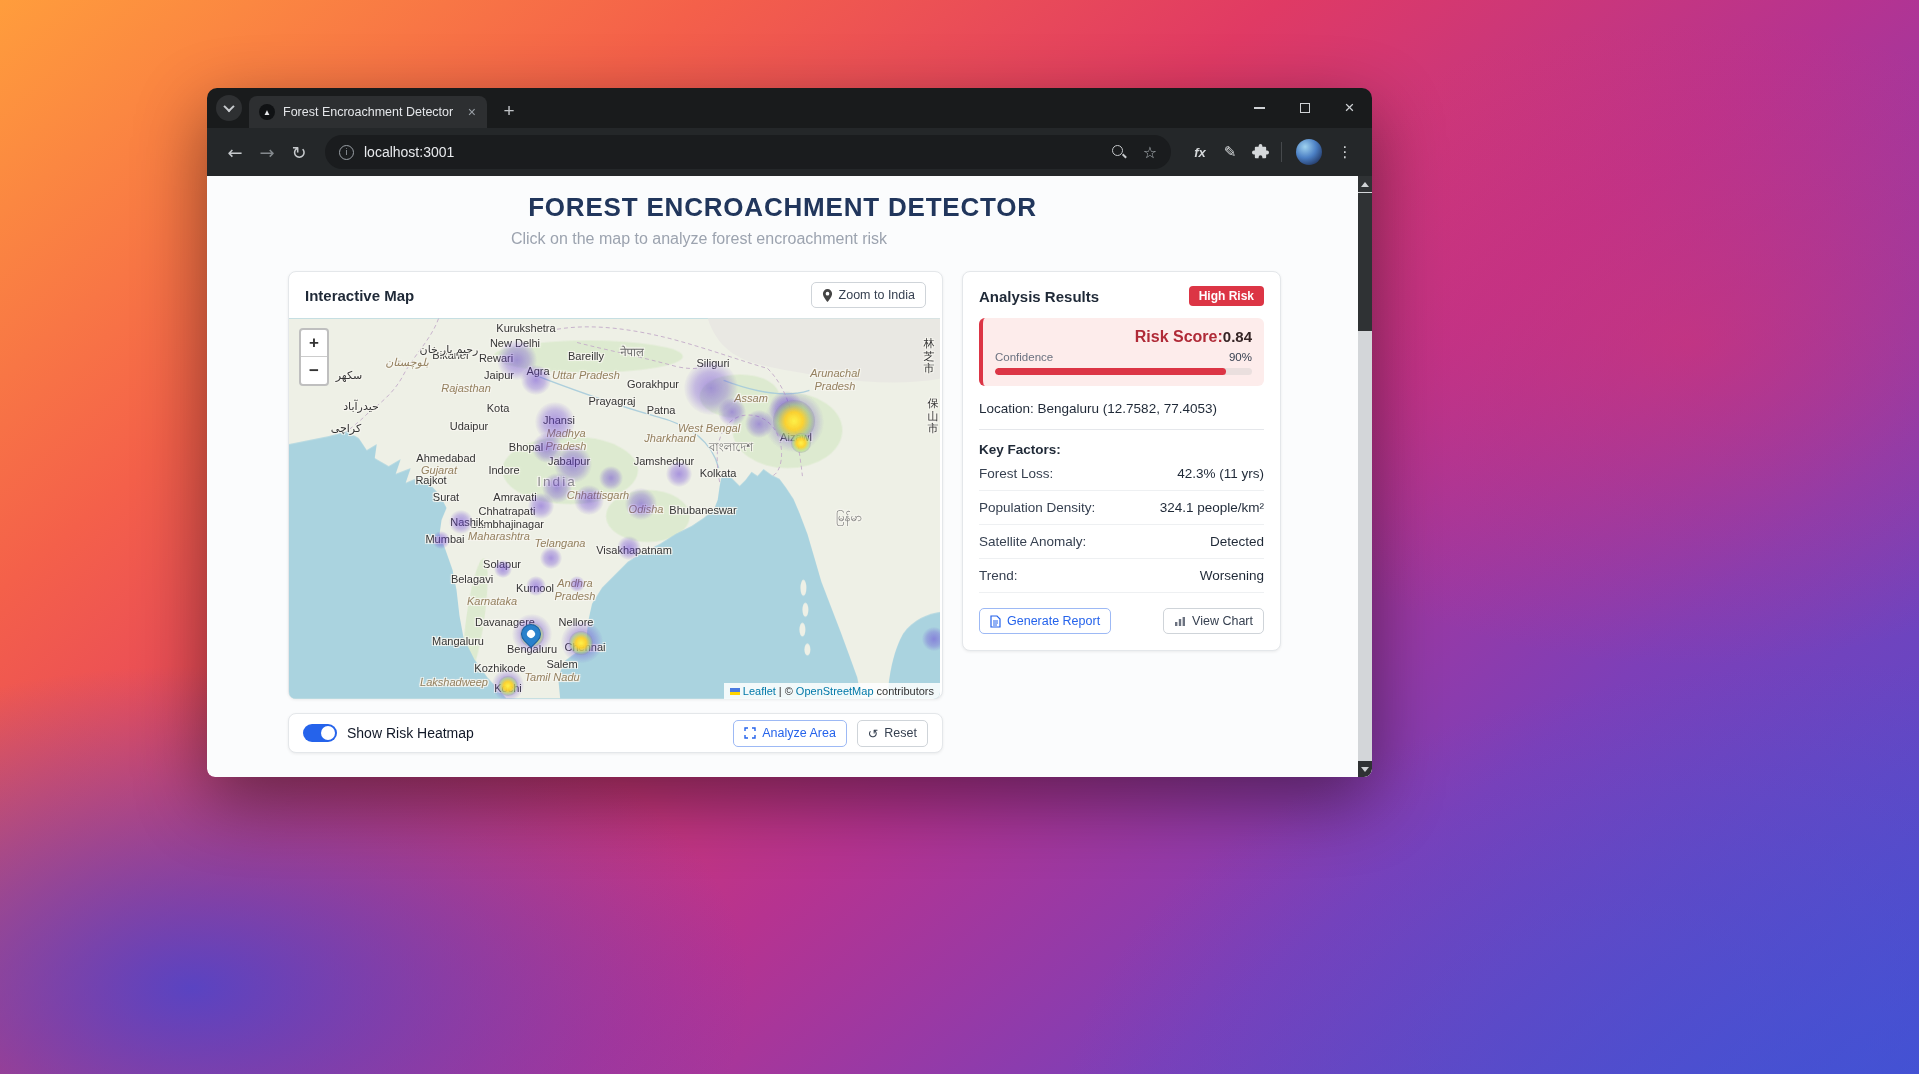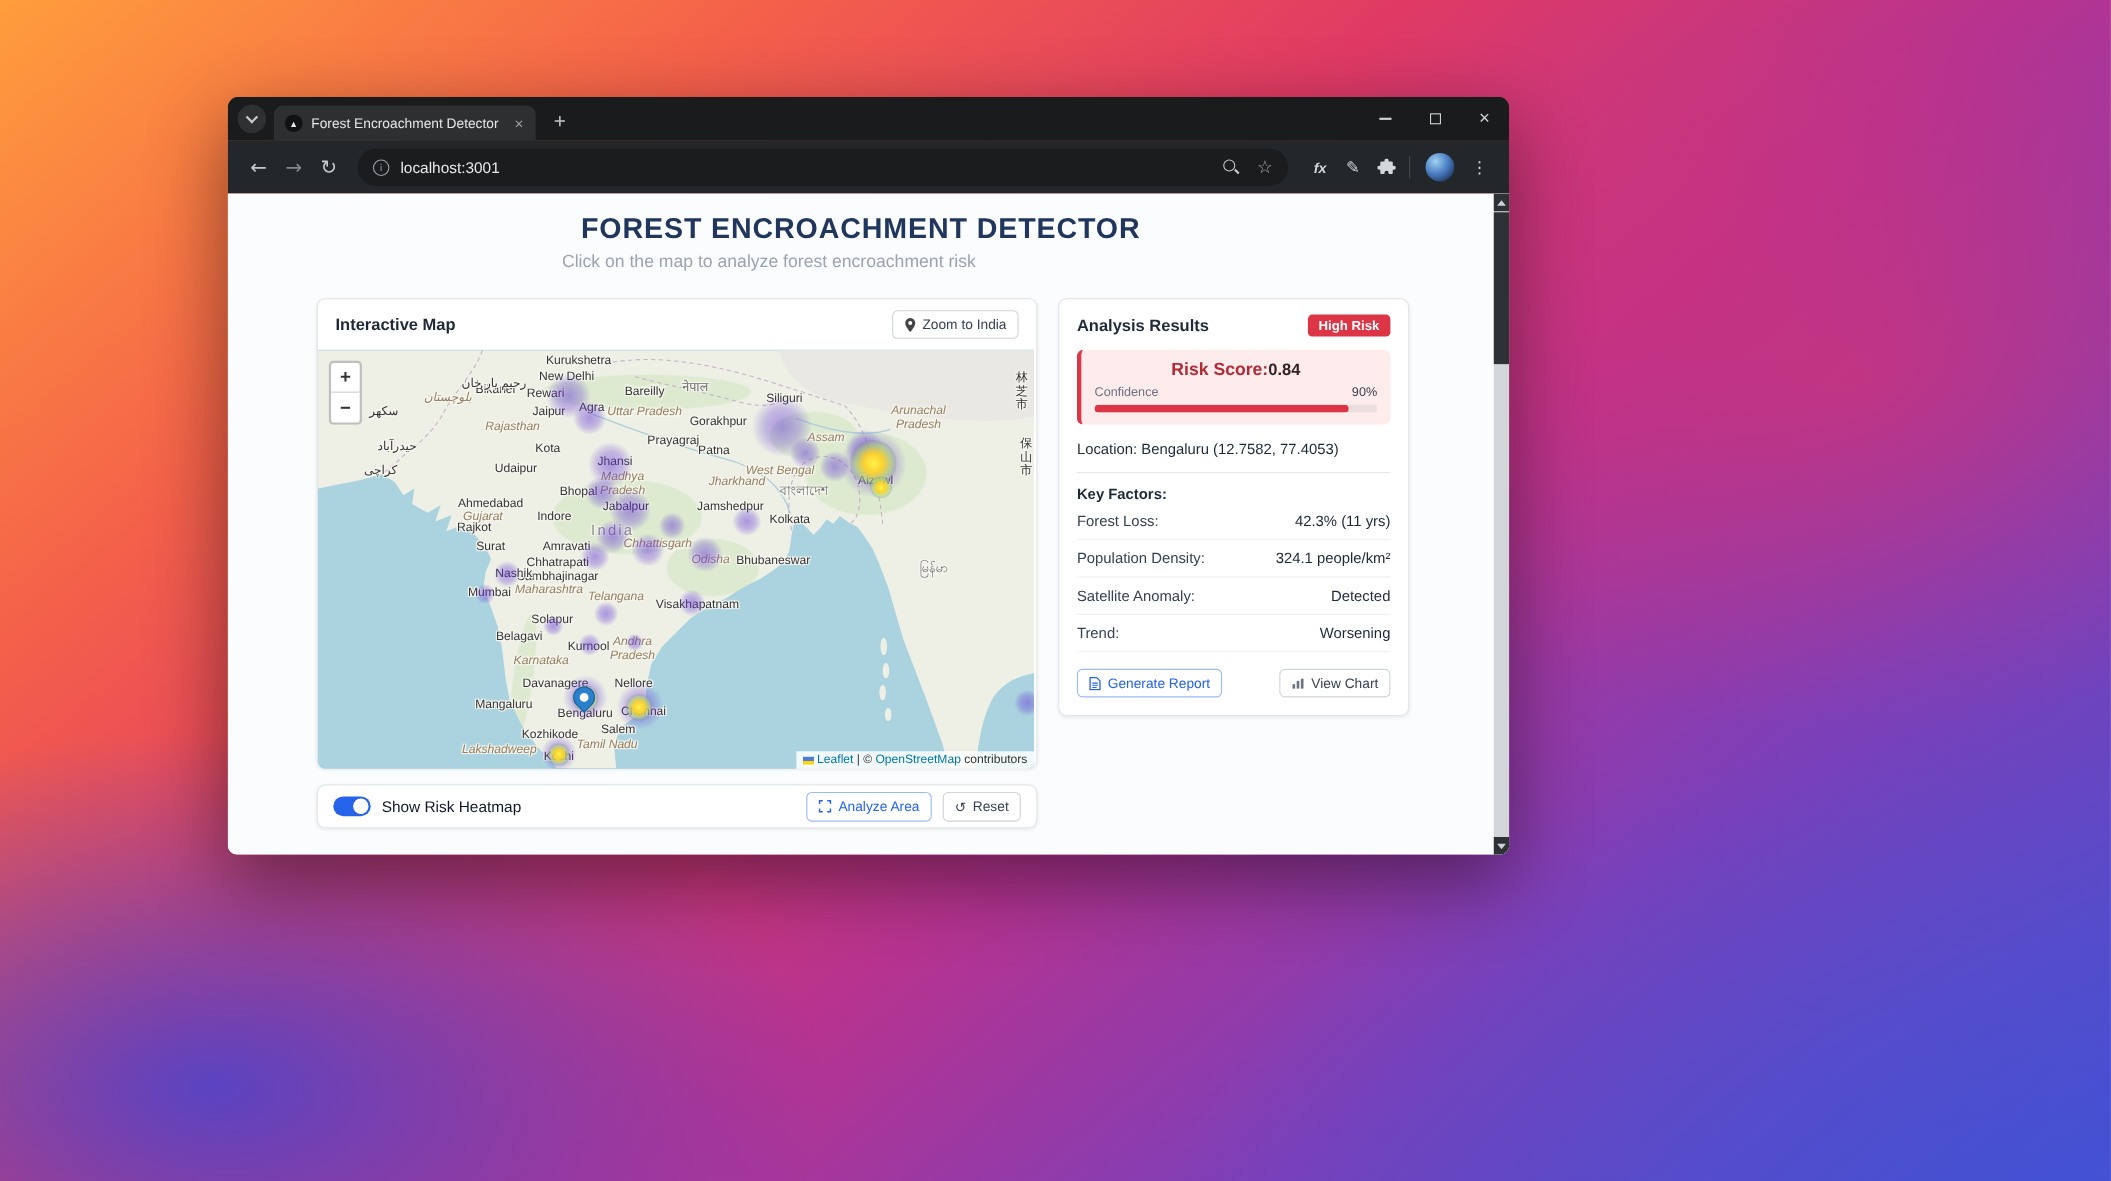--- a/index.html
+++ b/index.html
@@ -119,21 +119,21 @@
   .toggle i { position:absolute; right:2px; top:2px; width:14px; height:14px; border-radius:50%; background:#fff; }
   .toggle-label { margin-left:10px; font-size:14px; color:#111827; }
   .ctrl-btns { margin-left:auto; display:flex; gap:10px; }
 
   
   .results-card { left:755px; top:95px; width:319px; padding:14px 16px 16px; }
   .res-head { display:flex; align-items:center; justify-content:space-between; }
   .res-head .t { font-size:15px; font-weight:700; color:#1f2937; }
   .badge { background:#dc3545; color:#fff; font-size:12px; font-weight:600; padding:3px 10px; border-radius:4px; }
   .riskbox { margin-top:12px; background:#fdeceb; border-left:4px solid #dc3545; border-radius:6px; padding:10px 12px 11px; }
-  .riskrow { display:flex; justify-content:center; align-items:baseline; }
+  .riskrow { display:flex; justify-content:flex-end; align-items:baseline; }
   .risk-label { font-size:16px; font-weight:700; color:#b02a37; }
   .risk-value { font-size:15px; font-weight:700; color:#342425; }
   .confrow { display:flex; justify-content:space-between; margin-top:5px; }
   .conf-label { font-size:11.5px; color:#6b7280; }
   .conf-value { font-size:11.5px; color:#374151; }
   .confbar { margin-top:5px; height:7px; border-radius:4px; background:#eadfde; overflow:hidden; }
   .conffill { height:100%; background:#dc3545; border-radius:4px; }
   .location { margin-top:15px; font-size:13.5px; color:#1f2937; padding-bottom:13px; border-bottom:1px solid #e5e7eb; }
   .kf-head { margin-top:12px; font-size:13.5px; font-weight:700; color:#1f2937; }
   .factor-row { display:flex; justify-content:space-between; padding:9px 0; border-bottom:1px solid #eef0f2; }
@@ -254,21 +254,21 @@
             <span class="ml ml-city" style="left: 226px; top: 25px;">New Delhi</span>
             <span class="ml ml-city" style="left: 162px; top: 37px;">Bikaner</span>
             <span class="ml ml-city" style="left: 207px; top: 40px;">Rewari</span>
             <span class="ml ml-city" style="left: 297px; top: 38px;">Bareilly</span>
             <span class="ml ml-city" style="left: 210px; top: 57px;">Jaipur</span>
             <span class="ml ml-city" style="left: 249px; top: 53px;">Agra</span>
             <span class="ml ml-city" style="left: 424px; top: 45px;">Siliguri</span>
             <span class="ml ml-city" style="left: 364px; top: 66px;">Gorakhpur</span>
             <span class="ml ml-city" style="left: 323px; top: 83px;">Prayagraj</span>
             <span class="ml ml-city" style="left: 209px; top: 90px;">Kota</span>
-            <span class="ml ml-city" style="left: 360px; top: 92px;">Patna</span>
+            <span class="ml ml-city" style="left: 372px; top: 92px;">Patna</span>
             <span class="ml ml-city" style="left: 270px; top: 102px;">Jhansi</span>
             <span class="ml ml-city" style="left: 180px; top: 108px;">Udaipur</span>
             <span class="ml ml-city" style="left: 507px; top: 119px;">Aizawl</span>
             <span class="ml ml-city" style="left: 237px; top: 129px;">Bhopal</span>
             <span class="ml ml-city" style="left: 280px; top: 143px;">Jabalpur</span>
             <span class="ml ml-city" style="left: 375px; top: 143px;">Jamshedpur</span>
             <span class="ml ml-city" style="left: 429px; top: 155px;">Kolkata</span>
             <span class="ml ml-city" style="left: 157px; top: 140px;">Ahmedabad</span>
             <span class="ml ml-city" style="left: 142px; top: 162px;">Rajkot</span>
             <span class="ml ml-city" style="left: 215px; top: 152px;">Indore</span>

